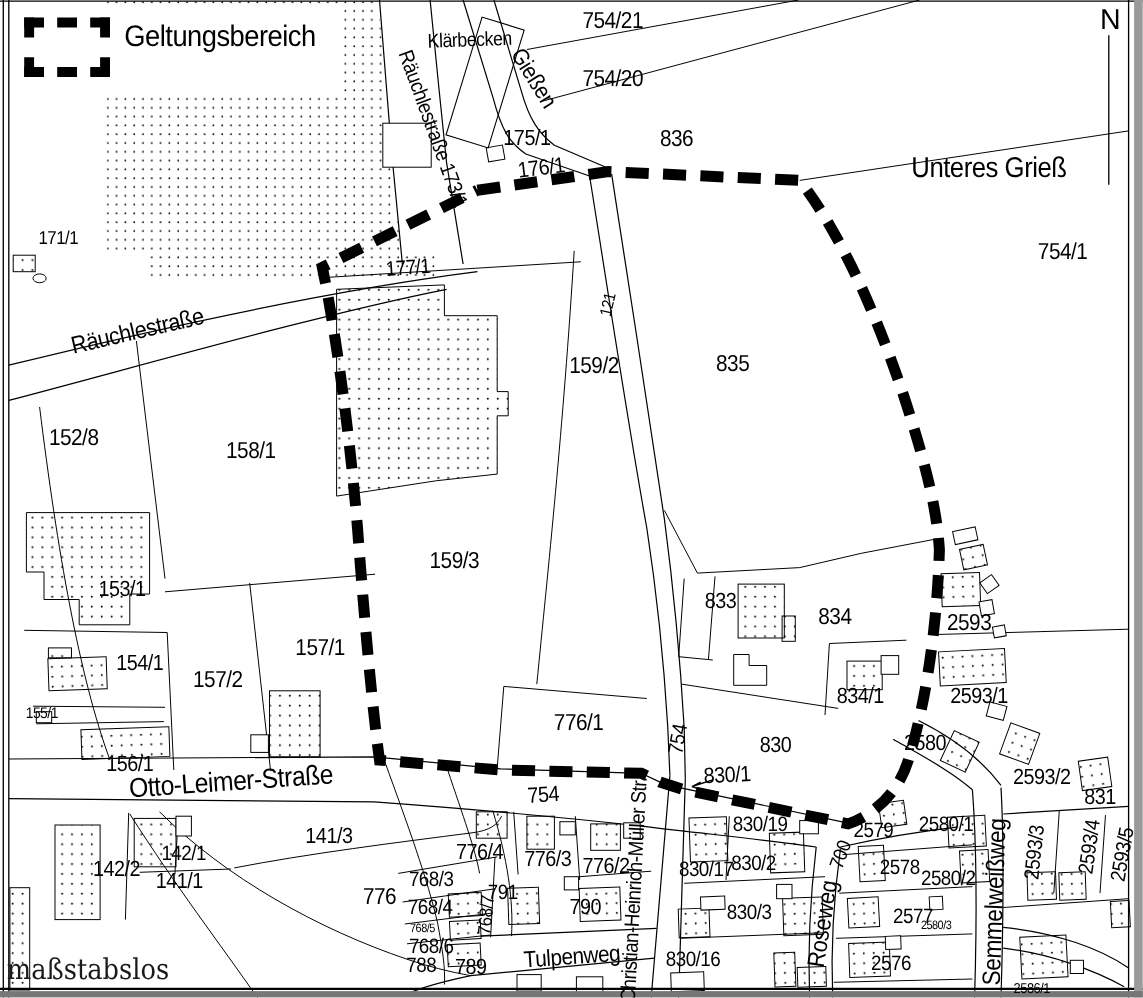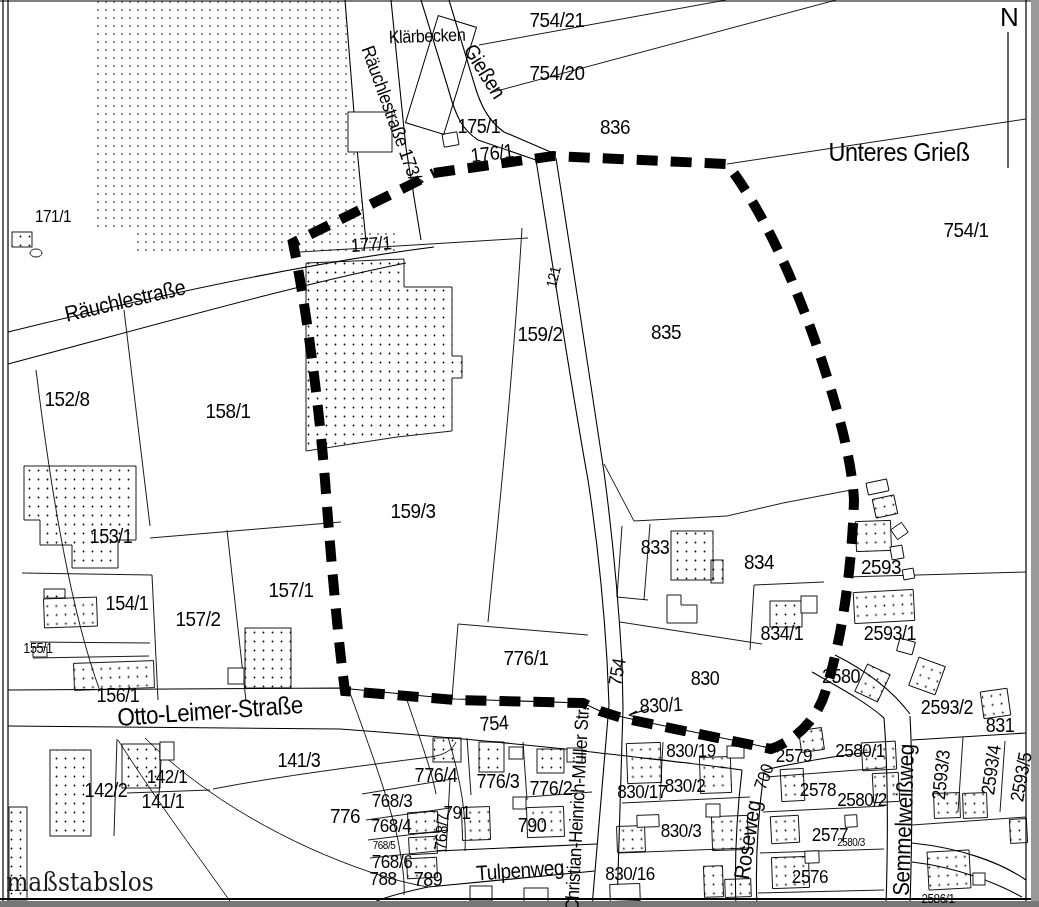--- a/index.html
+++ b/index.html
@@ -187,20 +187,24 @@
       <path d="M648,709 L629,715 M629,715 L637,711 M629,715 L638,718" class="frame-line" stroke-width="1.2"></path>
       <path d="M3,0 L3,907" class="frame-line" stroke-width="1.2"></path>
       <path d="M8,0 L8,907" class="frame-line" stroke-width="1.2"></path>
       <path d="M1026,0 L1026,907" class="frame-line" stroke-width="1.2"></path>
       <path d="M0,1 L1039,1" class="frame-line" stroke-width="1.2"></path>
       <path d="M0,899 L1039,899" class="frame-line" stroke-width="2"></path>
       <rect x="1031" y="0" width="8" height="907" fill="#9a9a9a"></rect>
       <rect x="0" y="901" width="1039" height="6" fill="#777777"></rect>
     </svg>
 
+  <div class="legend-panel">
+    <div class="legend-symbol"></div>
+    <div class="legend-text">Geltungsbereich</div>
+  </div>
 
   <div class="north">N</div>
 <div class="lbl" style="left: 557px; top: 19px; font-size: 21px; transform: translate(-50%, -50%) rotate(0deg) scaleX(0.9);">754/21</div>
     <div class="lbl" style="left: 557px; top: 72px; font-size: 21px; transform: translate(-50%, -50%) rotate(0deg) scaleX(0.9);">754/20</div>
     <div class="lbl" style="left: 615px; top: 126px; font-size: 21px; transform: translate(-50%, -50%) rotate(0deg) scaleX(0.9);">836</div>
     <div class="lbl" style="left: 966px; top: 229px; font-size: 21px; transform: translate(-50%, -50%) rotate(0deg) scaleX(0.9);">754/1</div>
     <div class="lbl" style="left: 53px; top: 216px; font-size: 17px; transform: translate(-50%, -50%) rotate(0deg) scaleX(0.9);">171/1</div>
     <div class="lbl" style="left: 479px; top: 126px; font-size: 20px; transform: translate(-50%, -50%) rotate(0deg) scaleX(0.9);">175/1</div>
     <div class="lbl" style="left: 492px; top: 153px; font-size: 20px; transform: translate(-50%, -50%) rotate(-7deg) scaleX(0.9);">176/1</div>
     <div class="lbl" style="left: 371px; top: 244px; font-size: 19px; transform: translate(-50%, -50%) rotate(-4deg) scaleX(0.9);">177/1</div>

